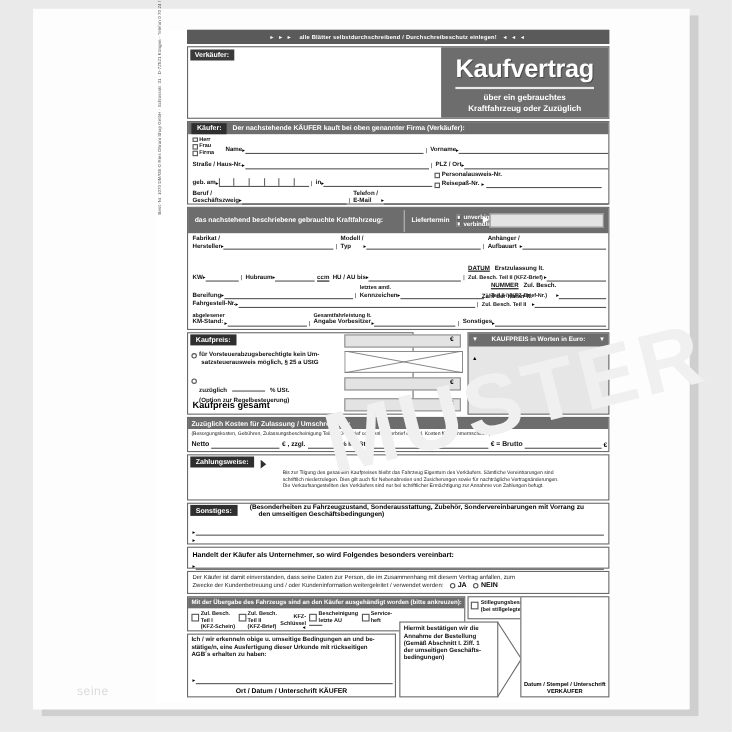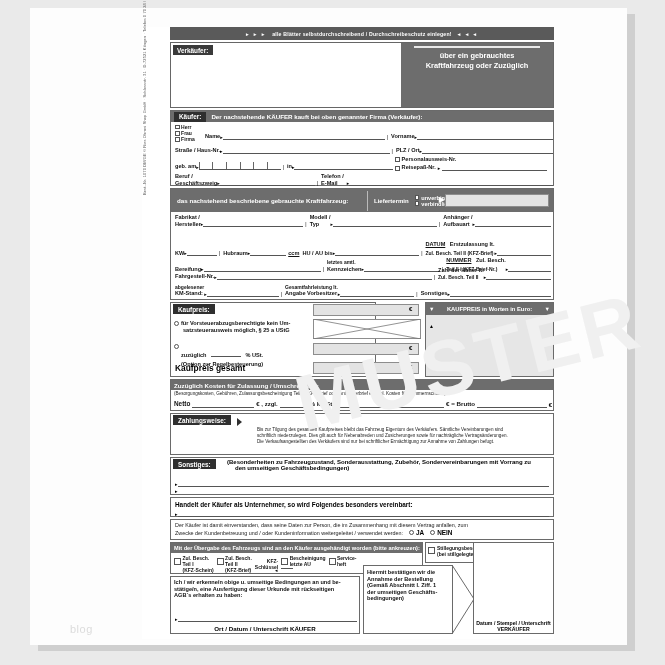--- a/index.html
+++ b/index.html
@@ -88,39 +88,40 @@
   .euro { font-size: 6px; font-weight: bold; }
   .vtri { font-size: 5.5px; }
   .seg { border-left: .8px solid #666; }
 </style>
 </head>
 <body>
 
 <div id="stage">
   <div class="page-shadow"></div>
   <div class="page">
-    <div class="blog-wm">blog</div>
+    <div class="blog-wm">seine</div>
 
     <div class="sheet">
 
       <div class="muster">MUSTER</div>
 
       <div class="imprint">Best.-Nr. 1070 DM/GE  ©  Ries Ohrani Shop GmbH · Schlossstr. 31 · D-72521 Köngen · Telefon 0 70 24 / 80 66 1-0 · www.realgramt-shop.de · Nachdruck verboten, urheberrechtlich geschützt</div>
 
       <div class="topbar">
         <span class="arrw">▸ ▸ ▸</span>
         <span style="margin:0 6px;">alle Blätter selbstdurchschreibend / Durchschreibeschutz einlegen!</span>
         <span class="arrw">◂ ◂ ◂</span>
       </div>
 
       <div class="hdr">
         <div class="hdr-left">
           <div class="seller-tag">Verkäufer:</div>
         </div>
         <div class="hdr-right">
+          <div class="kv-title">Kaufvertrag</div>
           <div class="kv-rule"></div>
           <div class="kv-sub">über ein gebrauchtes</div>
           <div class="kv-sub">Kraftfahrzeug oder Zuzüglich</div>
         </div>
       </div>
 
       <div class="box" style="left:28px; top:83px; width:384px; height:76px;">
         <div class="band" style="height:11px;">
           <span class="tagblk">Käufer:</span>
           <span style="margin-left:5px;">Der nachstehende KÄUFER kauft bei oben genannter Firma (Verkäufer):</span>

